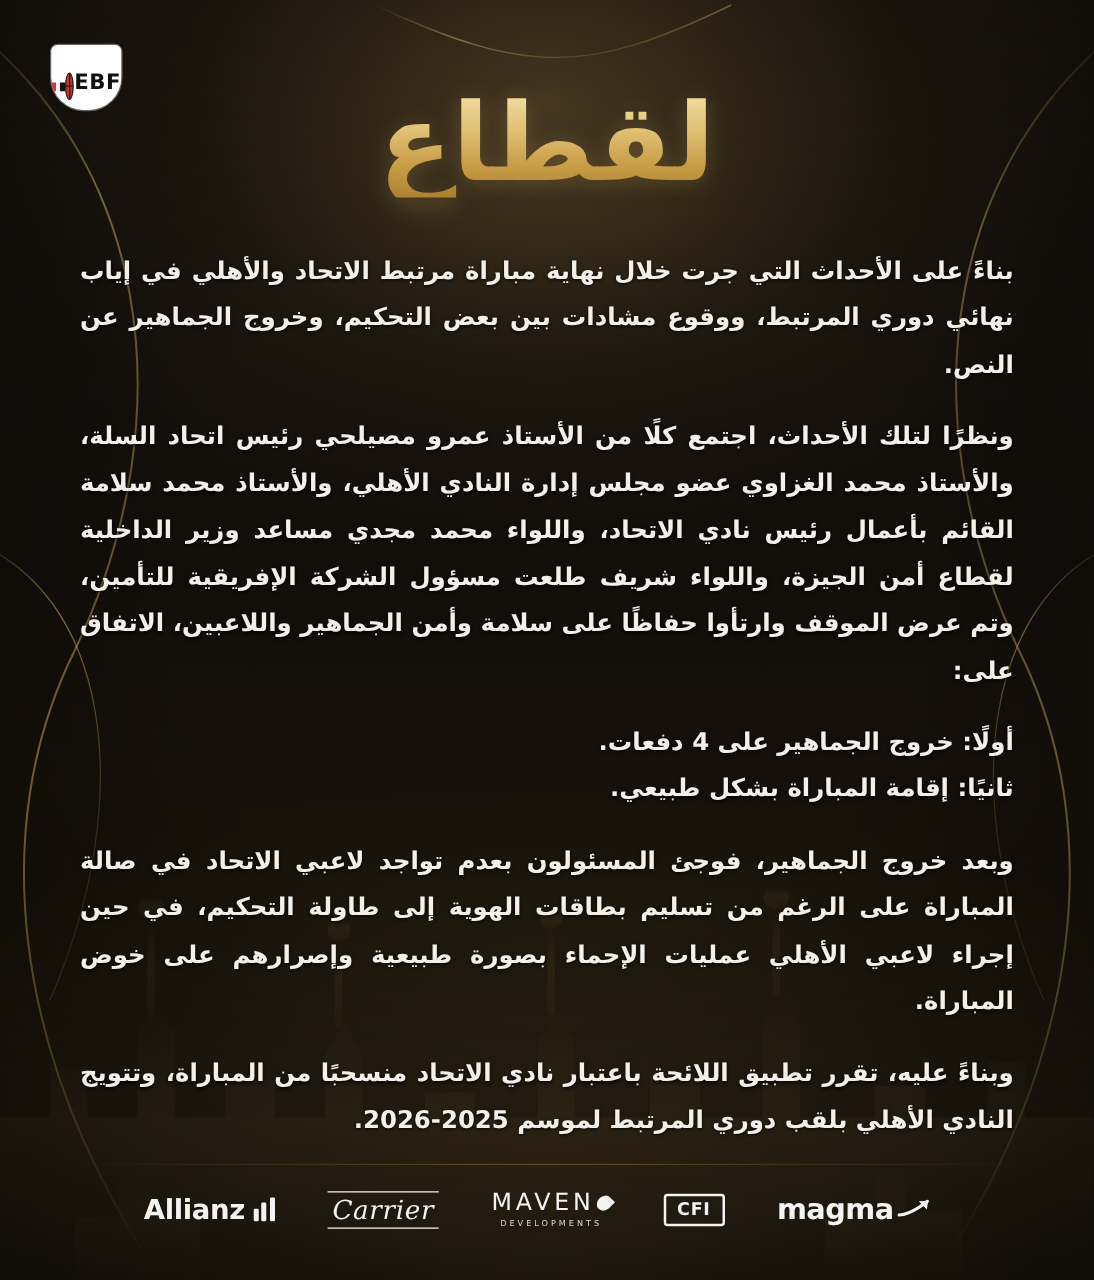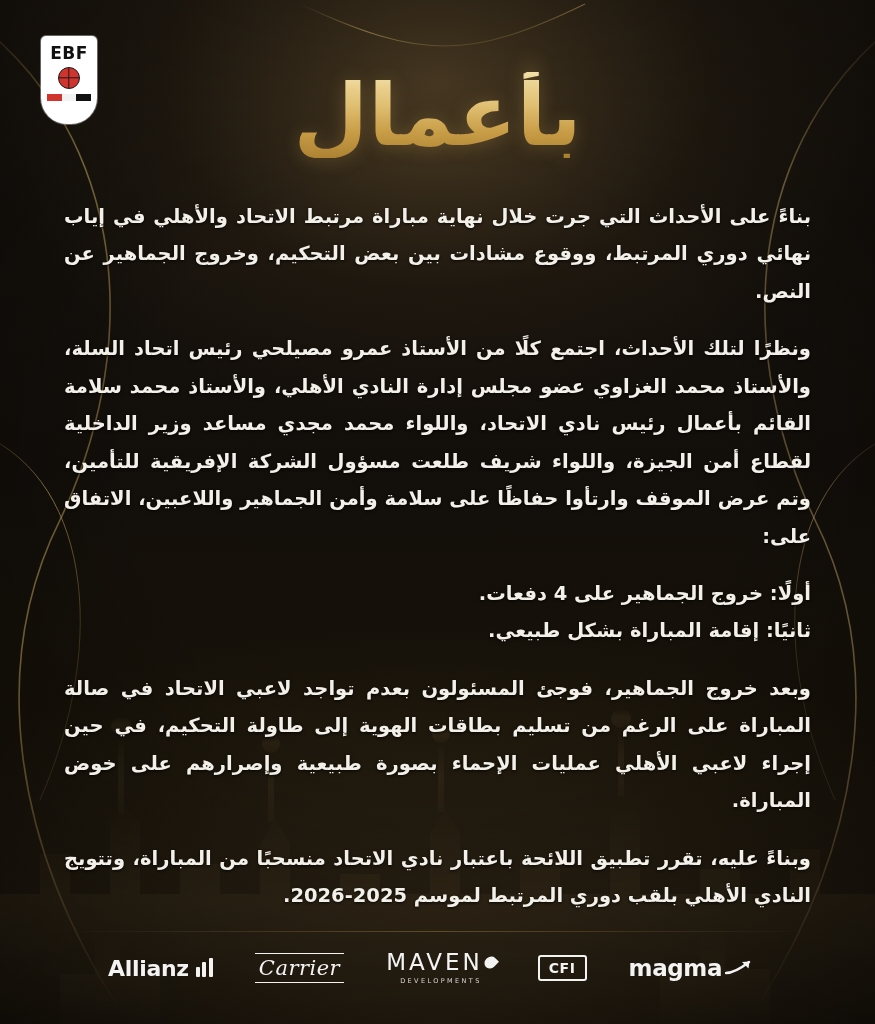--- a/index.html
+++ b/index.html
@@ -44,25 +44,25 @@
   .arcs svg { width: 100%; height: 100%; display: block; }
 
   
   .logo {
     position: absolute;
     top: 36px; left: 41px;
     width: 56px; height: 72px;
     z-index: 6;
   }
   .logo .shield {
-    width: 56px; height: 88px;
+    width: 56px; height: 52px;
     background: #ffffff;
     border-radius: 5px 5px 26px 26px;
     box-shadow: 0 0 0 1px rgba(255,255,255,0.35);
-    display: flex; flex-direction: column;
+    display: flex; flex-direction: row;
     align-items: center; justify-content: flex-start;
     padding-top: 9px;
     overflow: hidden;
   }
   .logo .ebf-text {
     font-family: "DejaVu Sans", sans-serif;
     font-weight: 700;
     font-size: 17px;
     letter-spacing: 0.5px;
     color: #111;
@@ -165,21 +165,21 @@
     font-style: italic;
     font-size: 21px;
     letter-spacing: 0.5px;
     border-top: 1.5px solid #fff;
     border-bottom: 1.5px solid #fff;
     padding: 2px 4px;
     line-height: 1.15;
   }
 
   .sp-maven { display: flex; flex-direction: column; align-items: center; line-height: 1; }
-  .sp-maven .m-main { font-size: 23px; letter-spacing: 3px; font-weight: 500; display: flex; align-items: center; gap: 2px; }
+  .sp-maven .m-main { font-size: 19px; letter-spacing: 3px; font-weight: 500; display: flex; align-items: center; gap: 2px; }
   .sp-maven .m-sub { font-size: 6.5px; letter-spacing: 2.4px; margin-top: 4px; opacity: 0.85; }
   .sp-maven .leaf {
     width: 11px; height: 13px;
     background: #fff;
     border-radius: 50% 0 50% 50%;
     transform: rotate(45deg);
     display: inline-block;
   }
 
   .sp-cfi {
@@ -260,21 +260,21 @@
   <div class="logo">
     <div class="shield">
       <div class="ebf-text">EBF</div>
       <div class="ball"></div>
       <div class="stripe"></div>
     </div>
   </div>
 
   <div class="content">
 
-    <div class="headline">بأعمال</div>
+    <div class="headline">لقطاع</div>
 
     <div class="body">
       <p>بناءً على الأحداث التي جرت خلال نهاية مباراة مرتبط الاتحاد والأهلي في إياب نهائي دوري المرتبط، ووقوع مشادات بين بعض التحكيم، وخروج الجماهير عن النص.</p>
       <p>ونظرًا لتلك الأحداث، اجتمع كلًا من الأستاذ عمرو مصيلحي رئيس اتحاد السلة، والأستاذ محمد الغزاوي عضو مجلس إدارة النادي الأهلي، والأستاذ محمد سلامة القائم بأعمال رئيس نادي الاتحاد، واللواء محمد مجدي مساعد وزير الداخلية لقطاع أمن الجيزة، واللواء شريف طلعت مسؤول الشركة الإفريقية للتأمين، وتم عرض الموقف وارتأوا حفاظًا على سلامة وأمن الجماهير واللاعبين، الاتفاق على:</p>
       <p class="tight">أولًا: خروج الجماهير على 4 دفعات.</p>
       <p class="tight-last">ثانيًا: إقامة المباراة بشكل طبيعي.</p>
       <p>وبعد خروج الجماهير، فوجئ المسئولون بعدم تواجد لاعبي الاتحاد في صالة المباراة على الرغم من تسليم بطاقات الهوية إلى طاولة التحكيم، في حين إجراء لاعبي الأهلي عمليات الإحماء بصورة طبيعية وإصرارهم على خوض المباراة.</p>
       <p>وبناءً عليه، تقرر تطبيق اللائحة باعتبار نادي الاتحاد منسحبًا من المباراة، وتتويج النادي الأهلي بلقب دوري المرتبط لموسم 2025-2026.</p>
     </div>
   </div>

